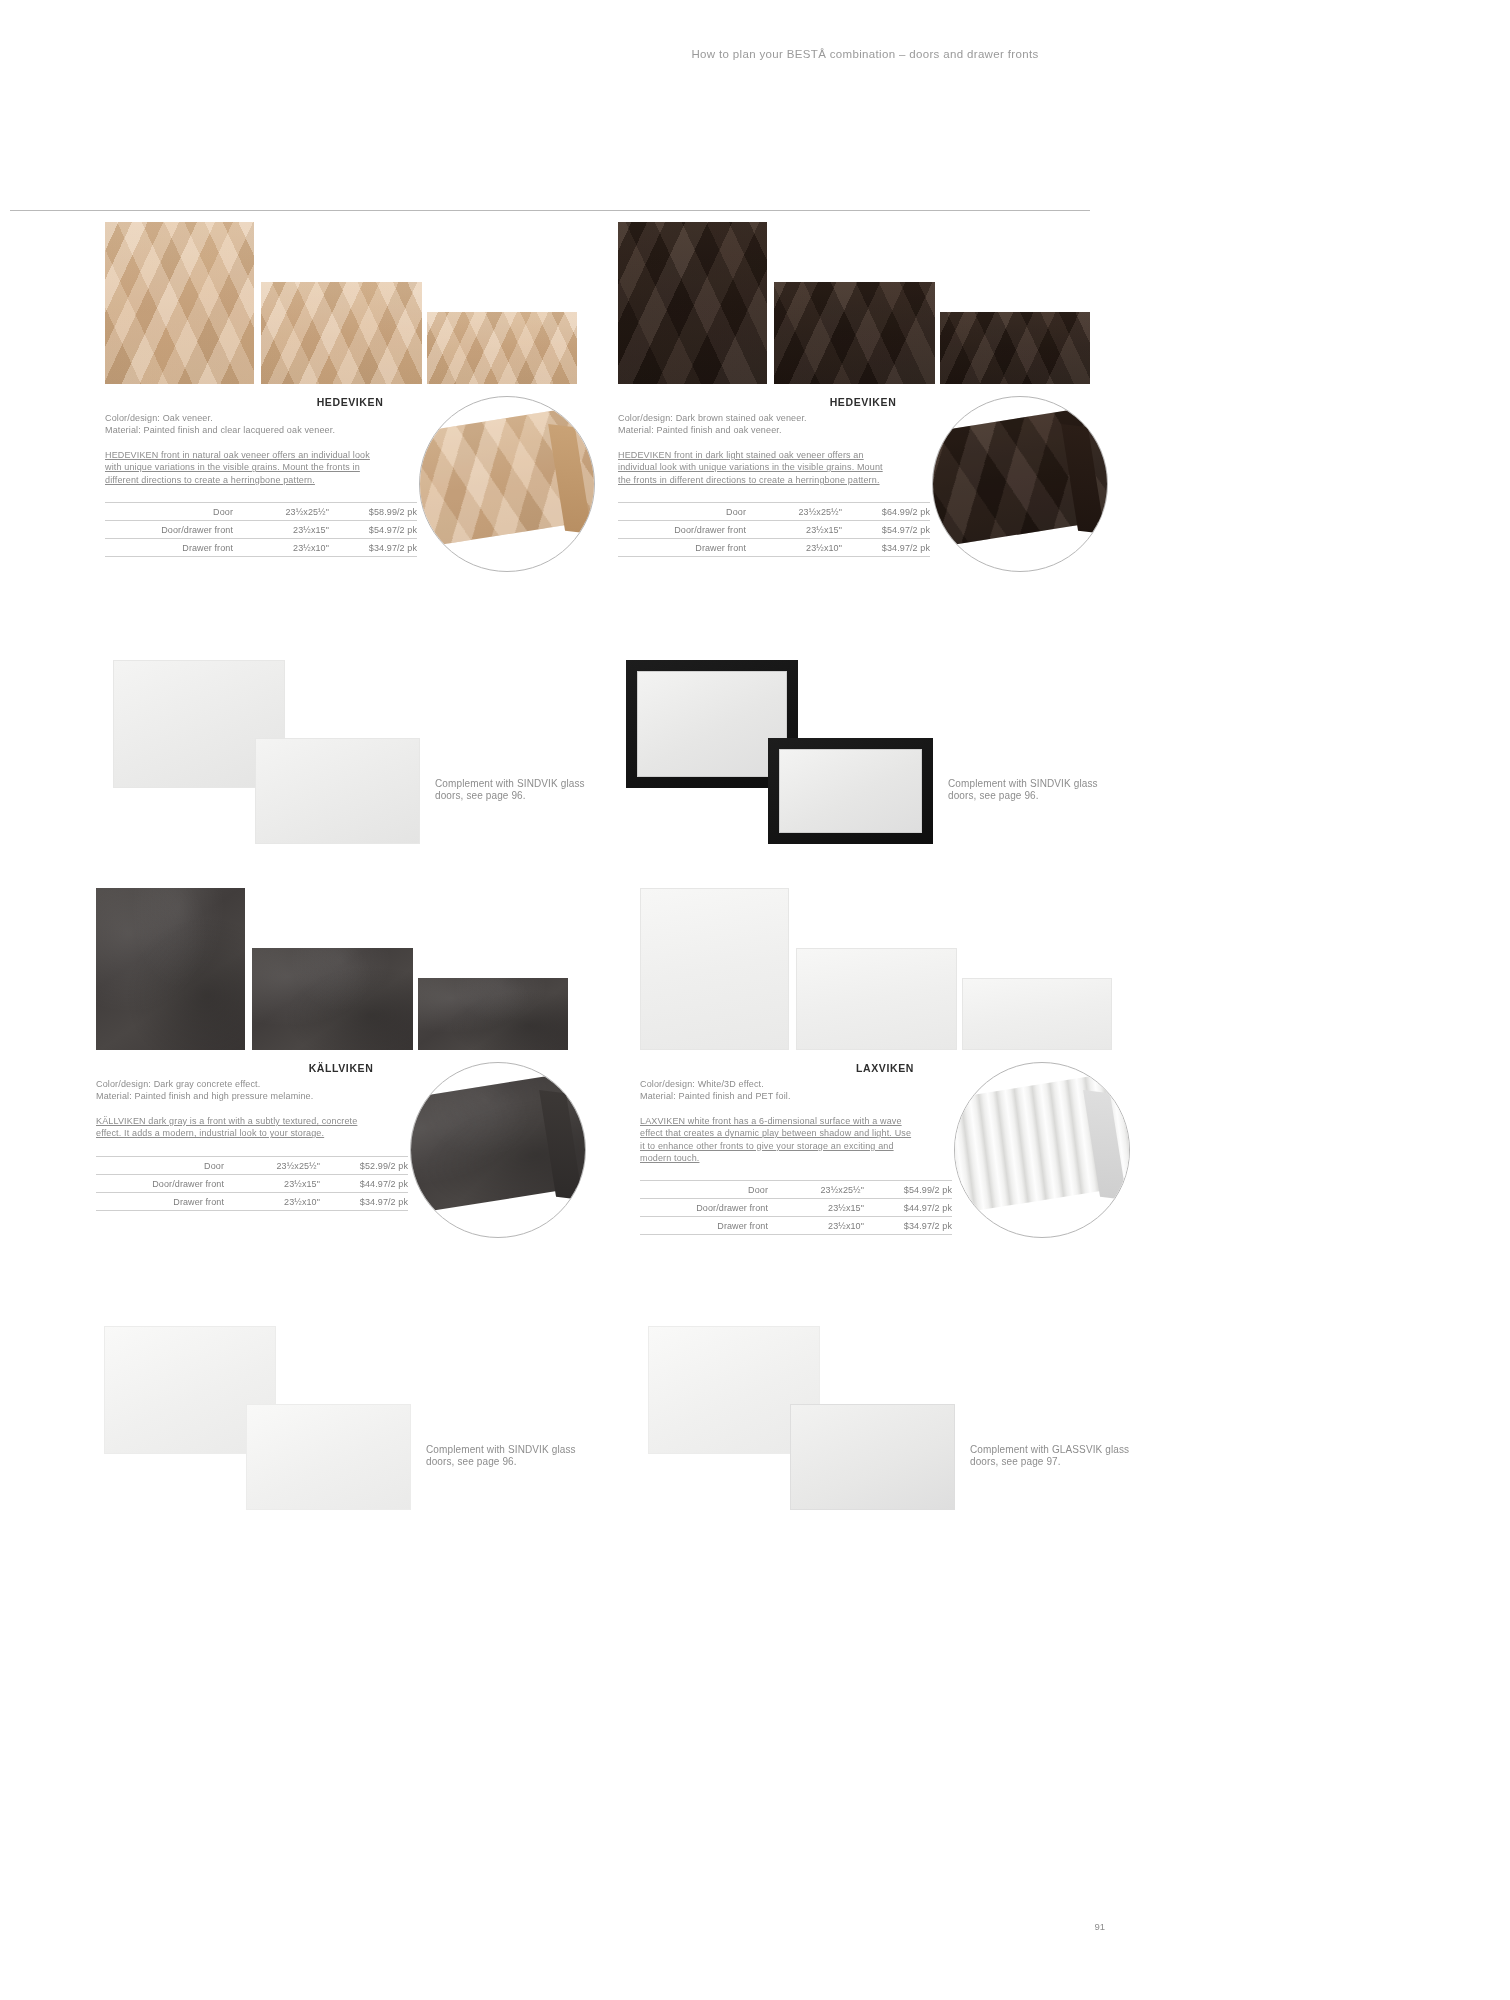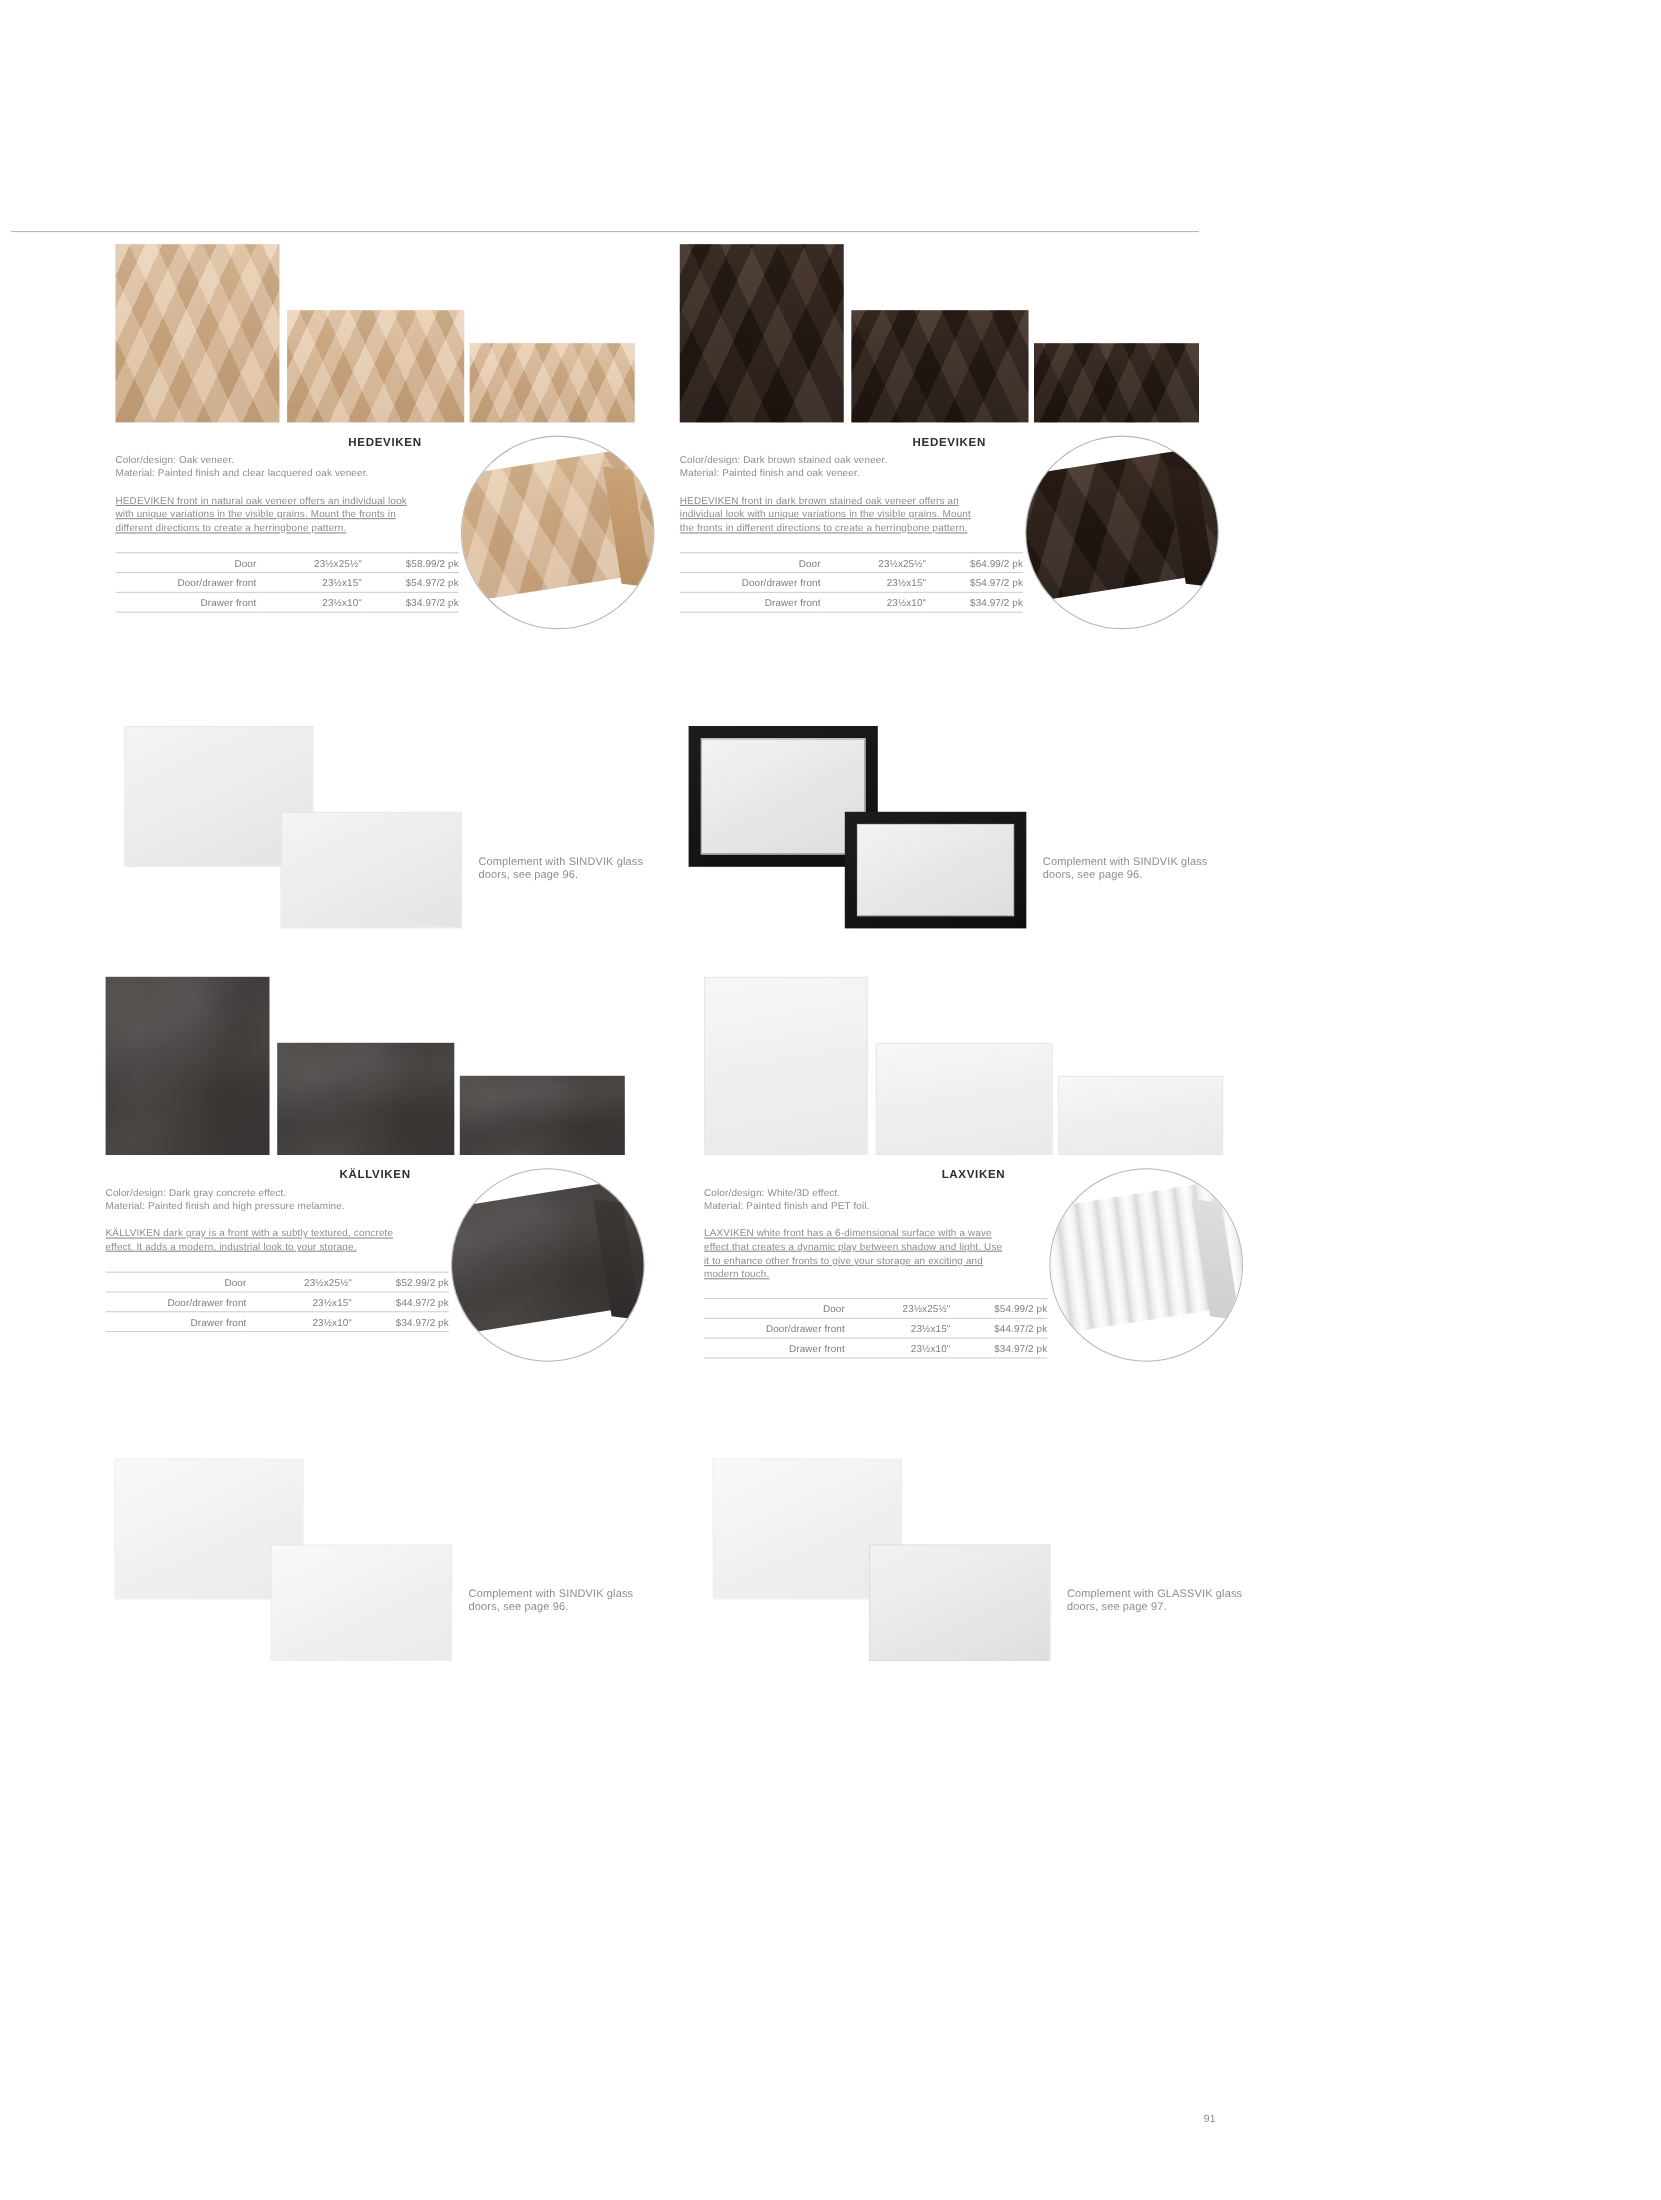--- a/index.html
+++ b/index.html
@@ -151,20 +151,21 @@
   .page-number {
     position: absolute; right: 405px; bottom: 68px;
     font-size: 9.5px; color: #8d8d8d;
   }
 </style>
 </head>
 <body>
 
 <div class="page">
 
+  <div class="page-header">How to plan your BESTÅ combination – doors and drawer fronts</div>
   <div class="header-rule"></div>
 
   <div class="block blk-tl">
     <div class="swatches">
       <div class="sw sw1 mat-oak"></div>
       <div class="sw sw2 mat-oak"></div>
       <div class="sw sw3 mat-oak"></div>
     </div>
 
     <div class="info">
@@ -214,21 +215,21 @@
     <div class="swatches">
       <div class="sw sw1 mat-oak-dark"></div>
       <div class="sw sw2 mat-oak-dark"></div>
       <div class="sw sw3 mat-oak-dark"></div>
     </div>
 
     <div class="info">
       <div class="prod-name">HEDEVIKEN</div>
       <div class="prod-meta" style="white-space:pre-line">Color/design: Dark brown stained oak veneer.
 Material: Painted finish and oak veneer.</div>
-      <div class="prod-desc">HEDEVIKEN front in dark brown stained oak veneer offers an individual look with unique variations in the visible grains. Mount the fronts in different directions to create a herringbone pattern.</div>
+      <div class="prod-desc">HEDEVIKEN front in dark light stained oak veneer offers an individual look with unique variations in the visible grains. Mount the fronts in different directions to create a herringbone pattern.</div>
 
       <table class="price">
         <tbody>
             <tr>
           <td class="c-label">Door</td>
           <td class="c-dim">23½x25½"</td>
           <td class="c-price">$64.99/2 pk</td>
         </tr>
         <tr>
           <td class="c-label">Door/drawer front</td>

